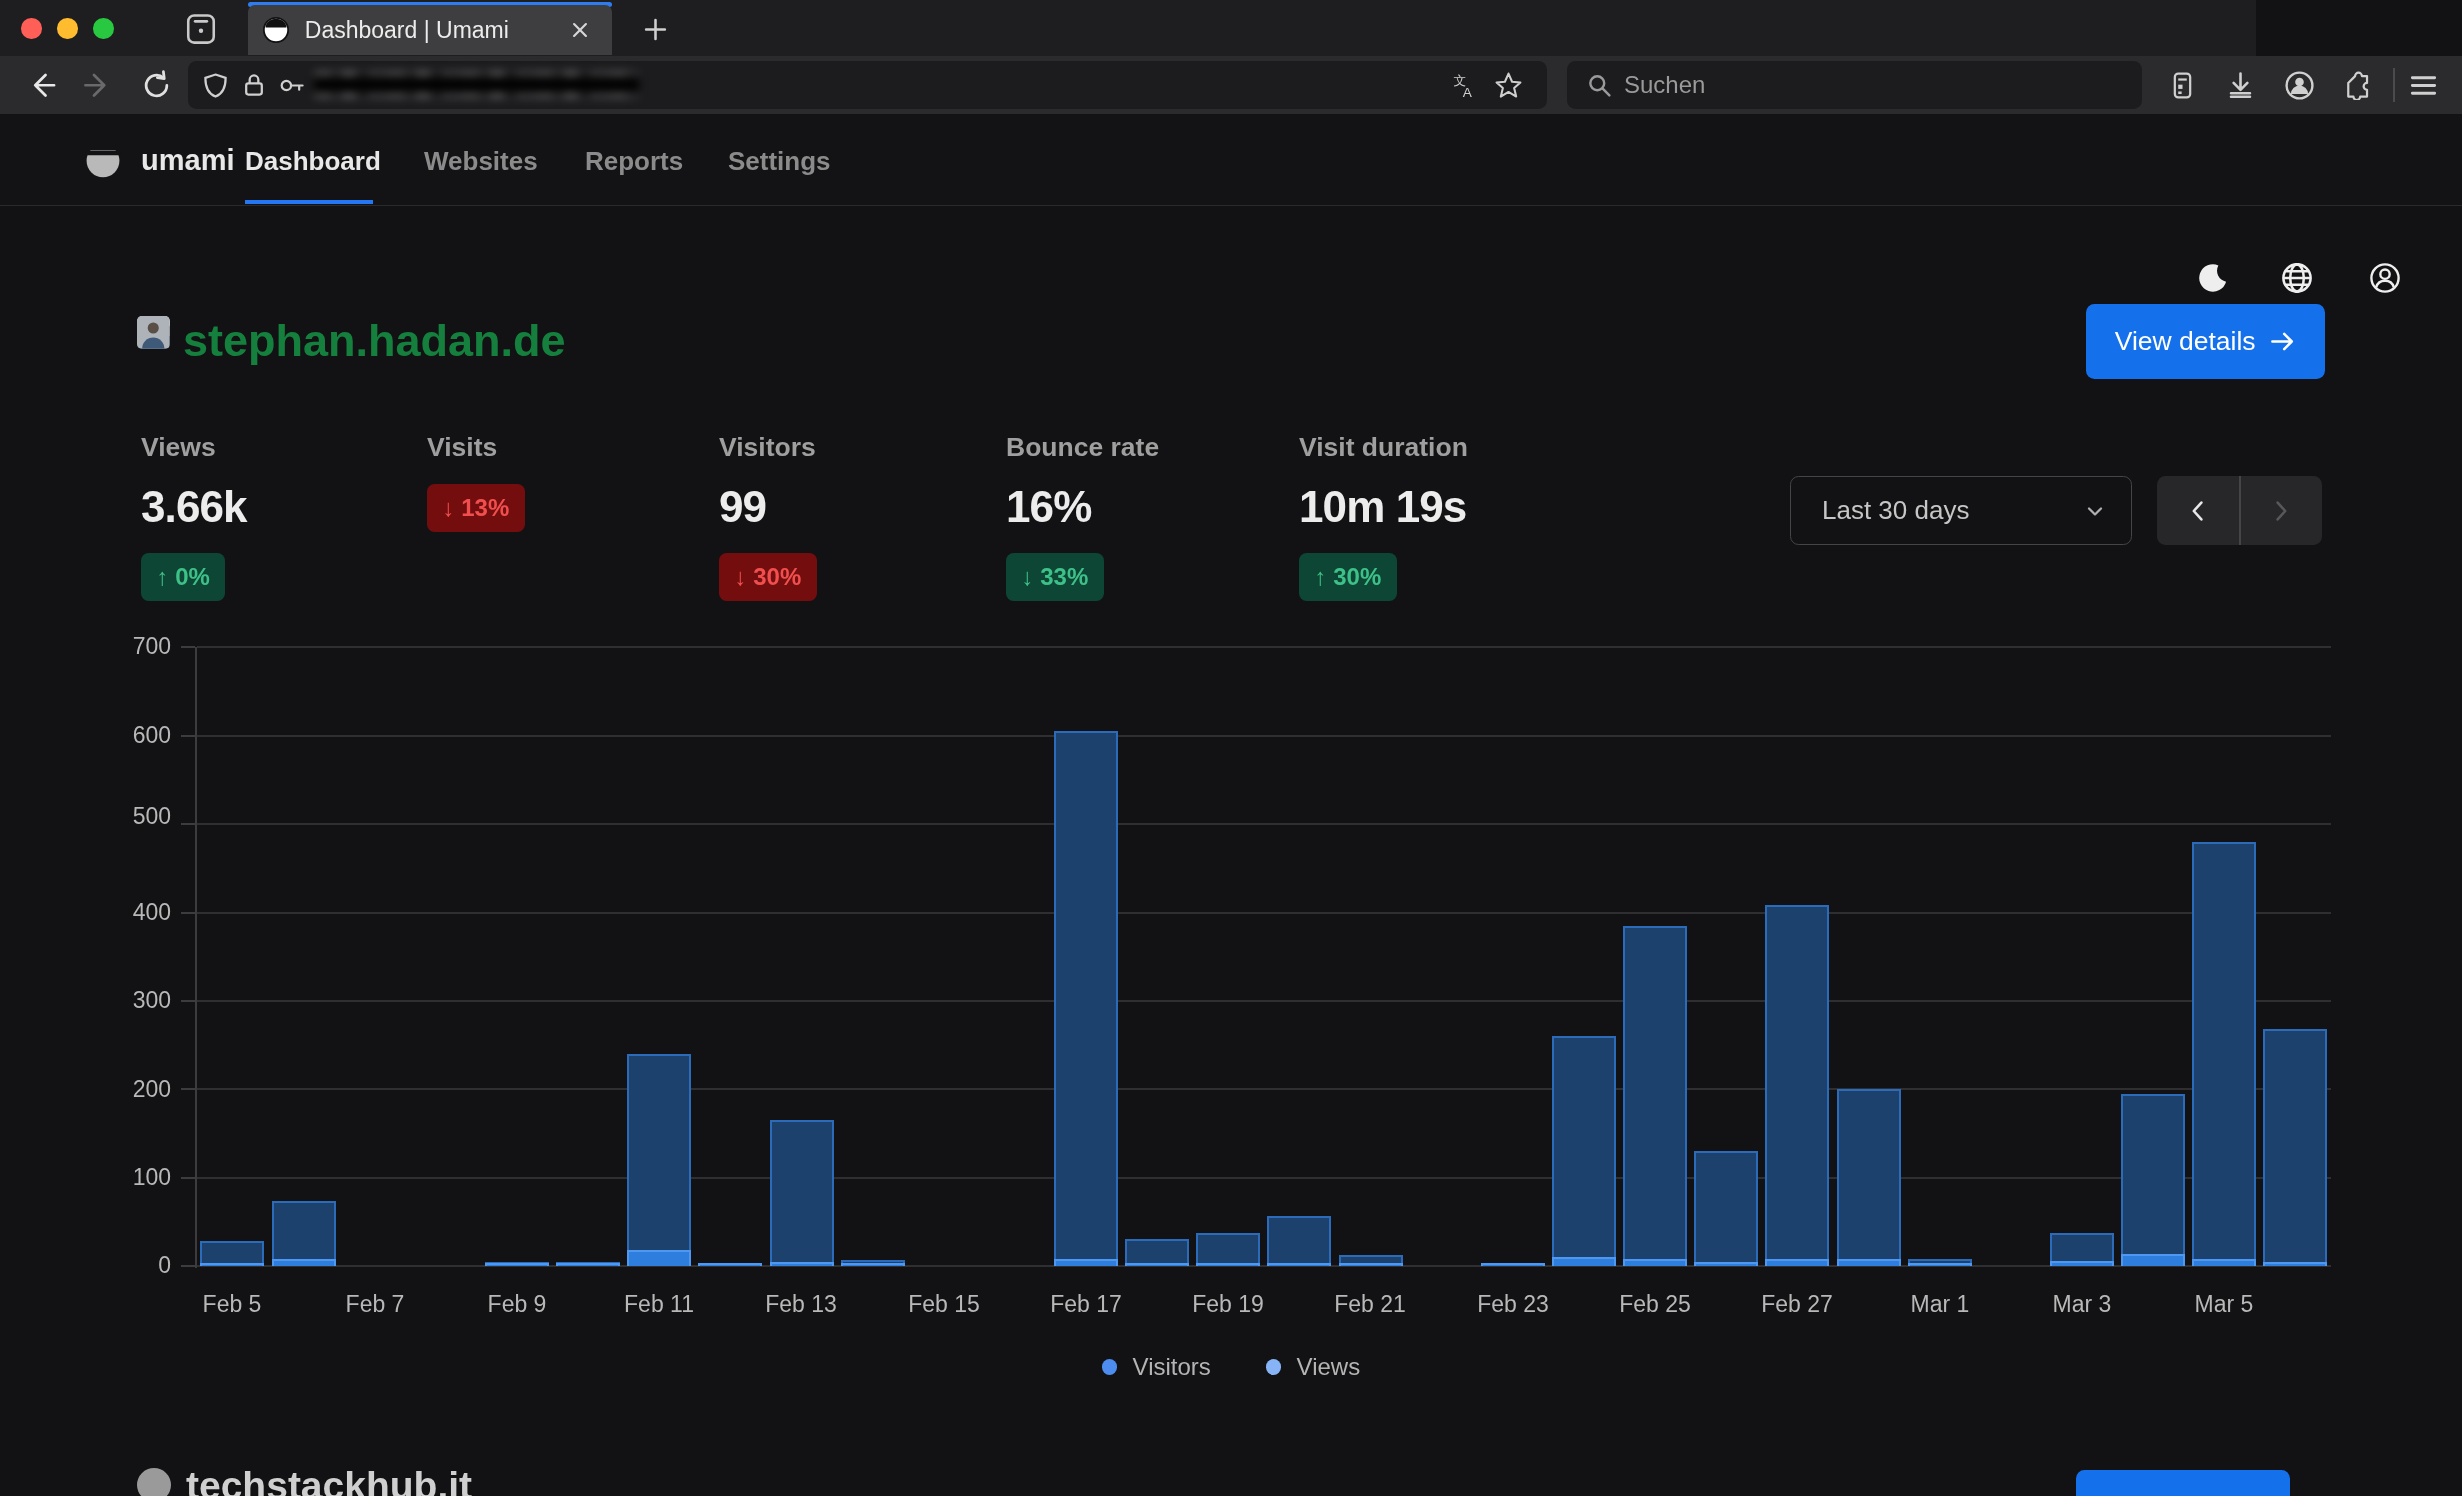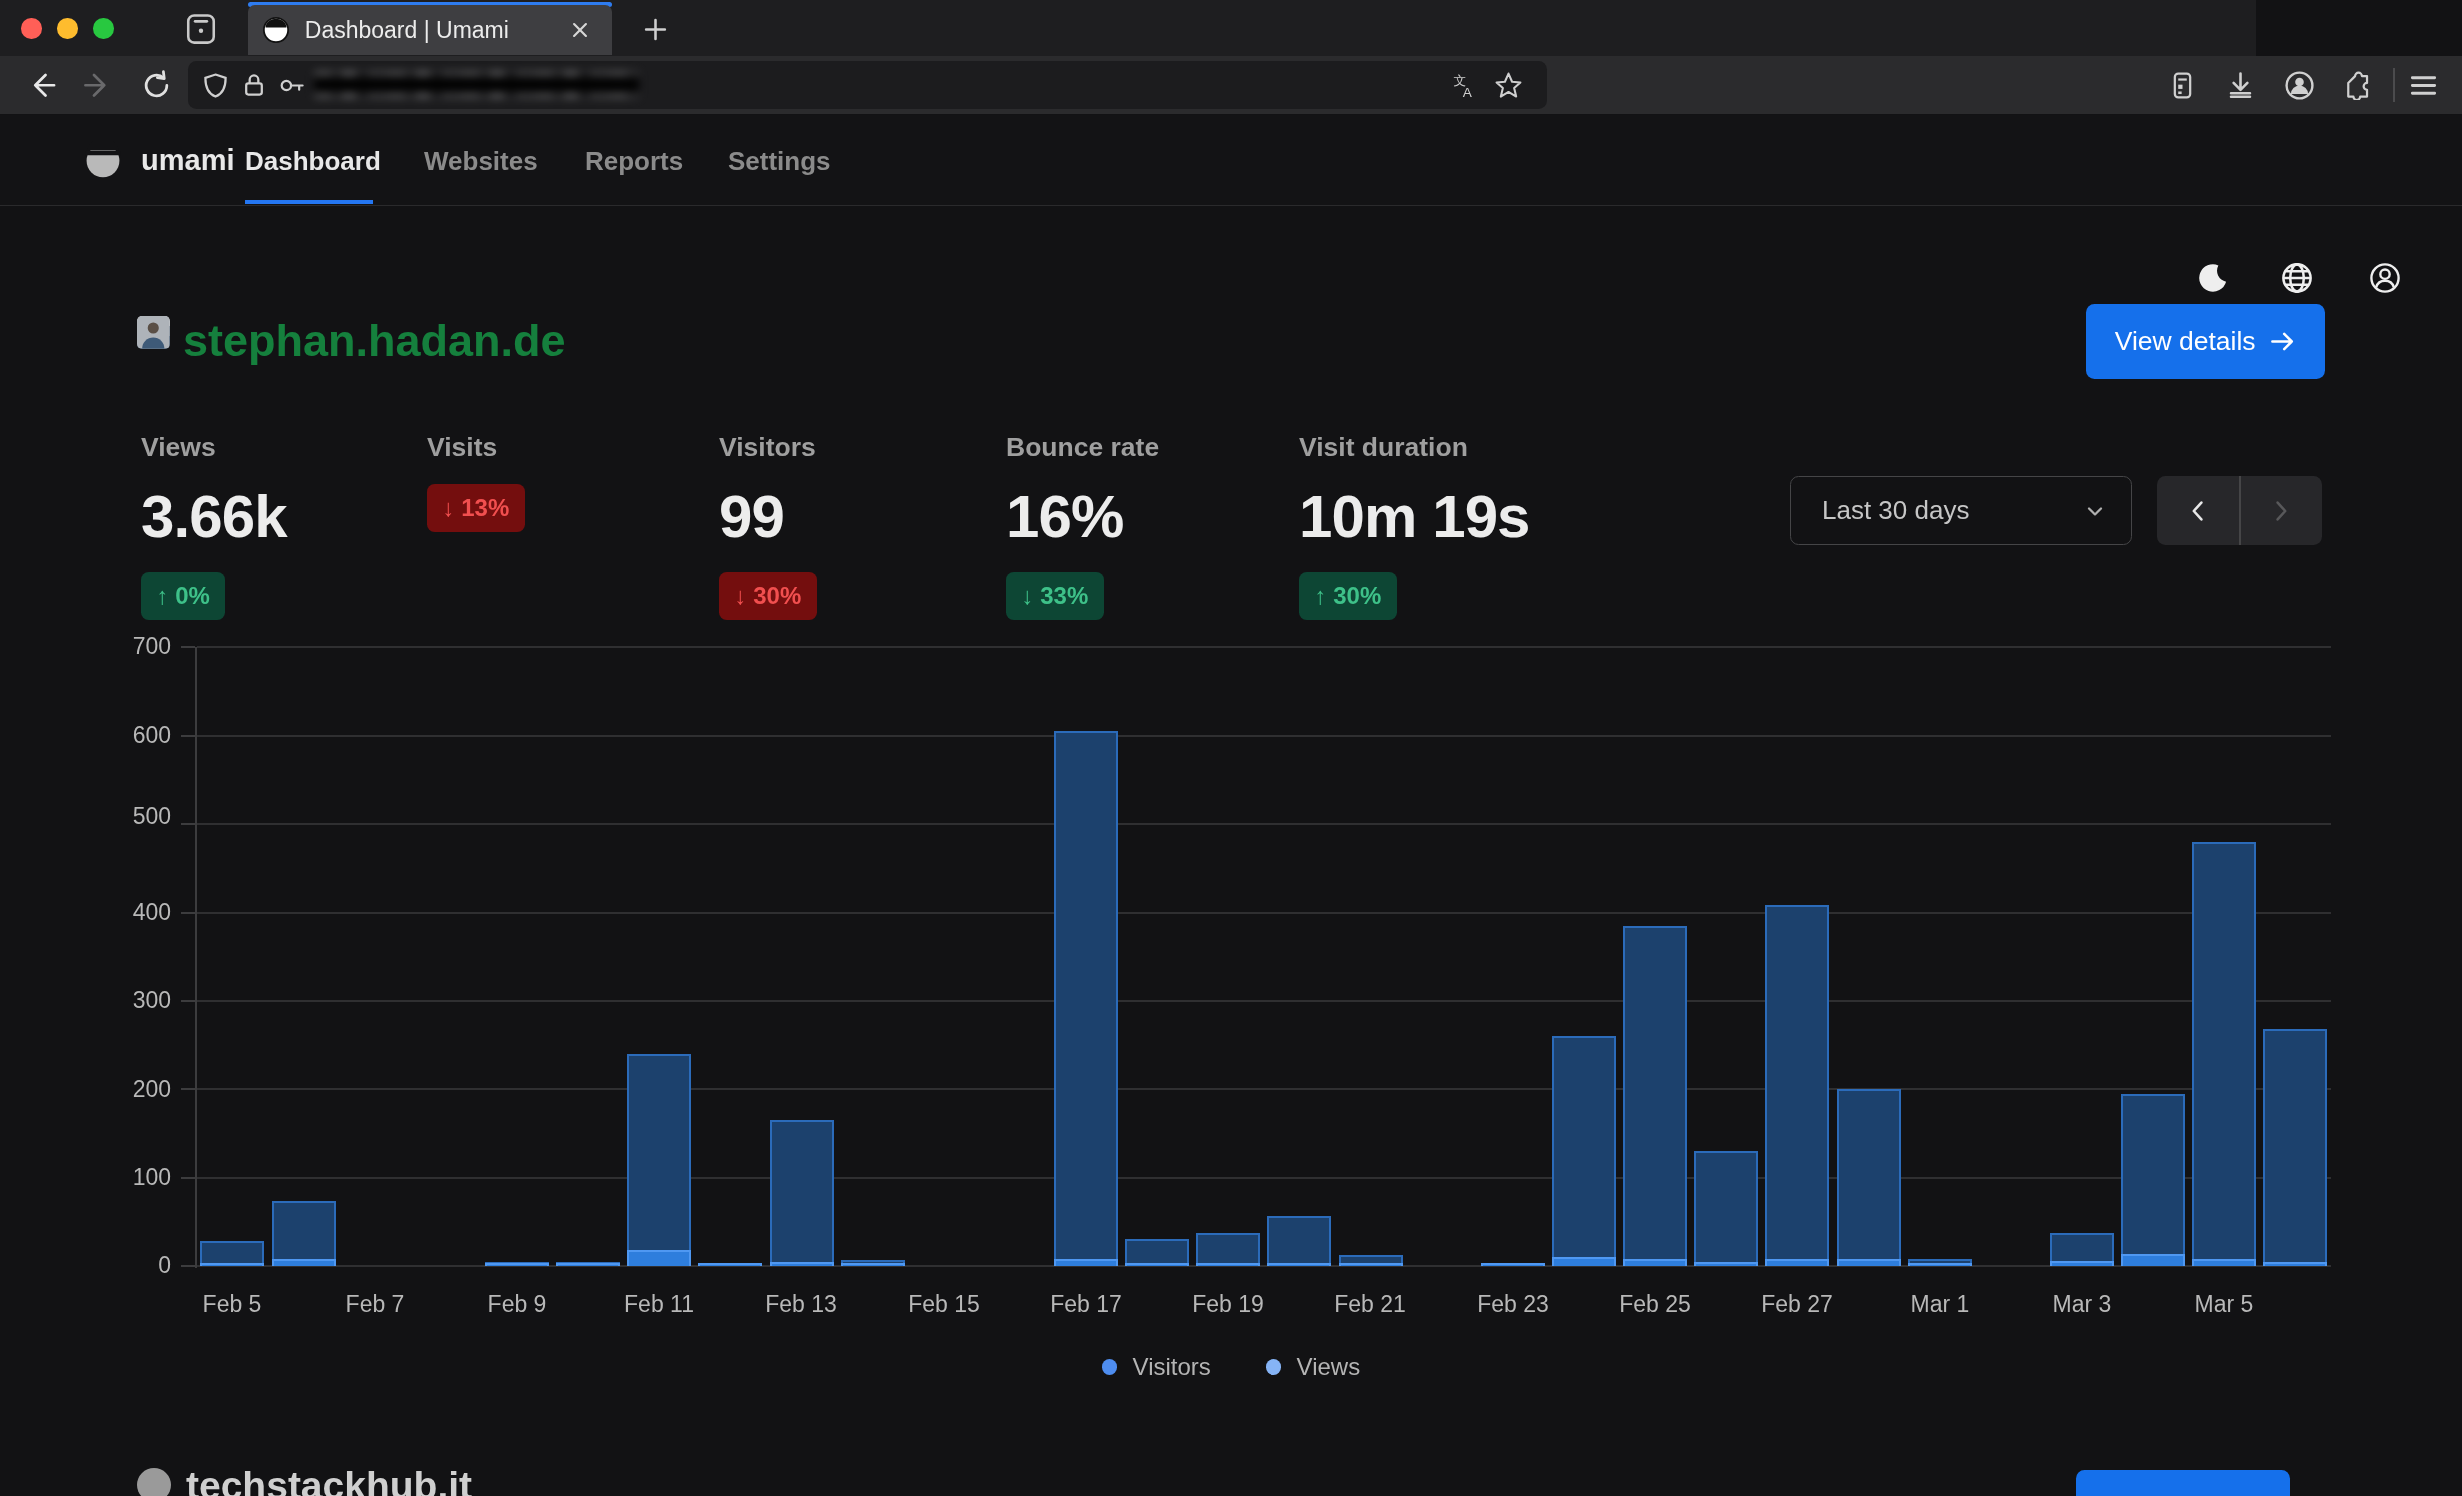--- a/index.html
+++ b/index.html
@@ -47,21 +47,21 @@
   #site-favicon { position:absolute; left:137px; top:316px; width:32.5px; height:32.5px; border-radius:5.1px;
     background:linear-gradient(180deg,#c6c9cd 0 30%, #7d8896 30% 60%, #3c5570 60% 100%); overflow:hidden; }
   #site-title { position:absolute; left:183px; top:315px; font-size:45px; font-weight:bold; color:#15803d; }
   .btn-primary { position:absolute; background:#1570eb; border-radius:8.5px; color:#fff;
     display:flex; align-items:center; justify-content:center; gap:13.7px; font-size:26.5px; }
   #view-details-btn { left:2086px; top:304px; width:239px; height:75px; }
 
   
   .metric { position:absolute; top:432px; width:274px; }
   .metric-label { font-size:26.5px; font-weight:bold; color:#9f9f9f; }
-  .metric-value { margin-top:19px; font-size:60px; font-weight:bold; color:#ececec; letter-spacing:-0.9px; white-space:nowrap; }
+  .metric-value { margin-top:19px; font-size:44px; font-weight:bold; color:#ececec; letter-spacing:-0.9px; white-space:nowrap; }
   .badge { display:inline-flex; align-items:center; gap:6.8px; margin-top:20.5px; height:48px;
     padding:0 15.4px; border-radius:7.7px; font-size:24px; font-weight:bold; }
   .badge.green { background:#0d4634; color:#3ec189; }
   .badge.red   { background:#740e0e; color:#f14f4f; }
 
   
   #date-filter { position:absolute; left:1790px; top:476px; width:342px; height:69px; border:1.7px solid #454547;
     border-radius:8.5px; display:flex; align-items:center; justify-content:space-between; padding:0 24px 0 31px;
     color:#c6c6c6; font-size:26px; }
   #pager { position:absolute; left:2157px; top:476px; width:165px; height:69px; background:#27272a; border-radius:8.5px; }
@@ -175,20 +175,29 @@
           <text x="15" y="30" font-size="16" fill="currentColor" font-family="sans-serif">A</text>
         </svg>
     </span>
     <span class="icon" style="position:absolute; right:24px; color:#cfcfcf;">
       <svg width="29" height="29" viewBox="0 0 34 34">
           <path d="M17 3 L21.2 12.6 L31 13.4 L23.6 20 L26 30 L17 24.6 L8 30 L10.4 20 L3 13.4 L12.8 12.6 Z" fill="none" stroke="currentColor" stroke-width="2.4" stroke-linejoin="round"></path>
         </svg>
     </span>
   </div>
 
+  <div id="search-field">
+    <span class="icon" style="margin-left:19px;">
+      <svg width="26" height="26" viewBox="0 0 30 30">
+          <circle cx="13" cy="13" r="8" fill="none" stroke="currentColor" stroke-width="2.8"></circle>
+          <path d="M19 19 L27 27" stroke="currentColor" stroke-width="2.8" stroke-linecap="round"></path>
+        </svg>
+    </span>
+    <span id="search-placeholder">Suchen</span>
+  </div>
 
   <div class="tbtn" style="left:2163px; color:#d0d0d0;">
     <svg width="29" height="29" viewBox="0 0 34 34">
         <rect x="8" y="3" width="18" height="28" rx="4" fill="none" stroke="currentColor" stroke-width="2.6"></rect>
         <line x1="12" y1="10" x2="22" y2="10" stroke="currentColor" stroke-width="2.6"></line>
         <rect x="12" y="16" width="5" height="5" fill="currentColor"></rect>
         <rect x="12" y="24" width="4" height="3" fill="currentColor"></rect>
       </svg>
   </div>
   <div class="tbtn" style="left:2221px; color:#d0d0d0;">

